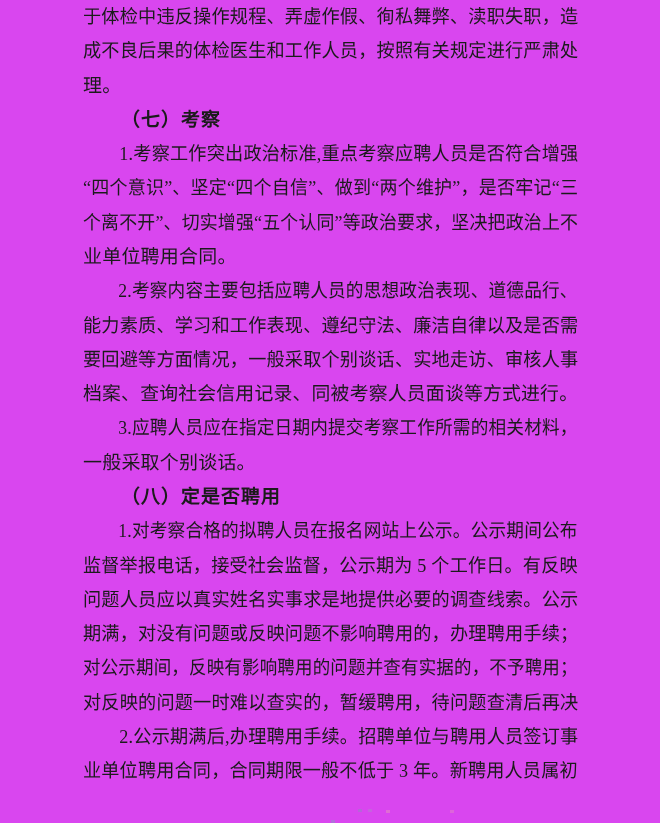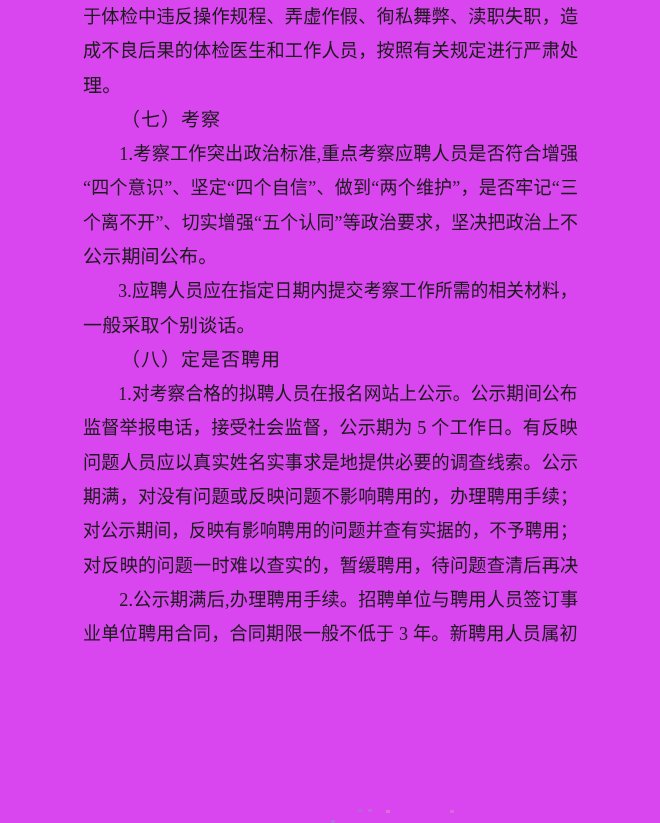--- a/index.html
+++ b/index.html
@@ -17,21 +17,21 @@
     white-space:nowrap;
     color:#1b1b1b;
     text-align:justify;
     text-align-last:justify;
     text-justify:inter-character;
     letter-spacing:0.2px;
   }
   .line.last{text-align-last:left;}
   .line.indent{text-indent:38px;}
   .line.head{
-    font-weight:normal;
+    font-weight:bold;
     text-align:left;
     text-align-last:left;
     letter-spacing:1px;
   }
   
   .artifact{
     position:absolute;left:358px;top:809px;width:4px;height:3px;
     background:rgba(140,140,190,.45);
     box-shadow:10px 0 rgba(170,140,200,.40),
                28px 1px rgba(230,160,180,.45),
@@ -49,21 +49,27 @@
         <div class="line" style="text-align-last: left; transform-origin: left center; transform: scaleX(0.955598);">成不良后果的体检医生和工作人员，按照有关规定进行严肃处</div>
         <div class="line last">理。</div>
       </div>
       <div class="block heading">
         <div class="line last indent head">（七）考察</div>
       </div>
       <div class="block body">
         <div class="line indent" style="text-align-last: left; transform-origin: left center; transform: scaleX(0.955598);">1.考察工作突出政治标准,重点考察应聘人员是否符合增强</div>
         <div class="line" style="text-align-last: left; transform-origin: left center; transform: scaleX(0.950096);">“四个意识”、坚定“四个自信”、做到“两个维护”，是否牢记“三</div>
         <div class="line" style="text-align-last: left; transform-origin: left center; transform: scaleX(0.942857);">个离不开”、切实增强“五个认同”等政治要求，坚决把政治上不</div>
-        <div class="line last">公示期间公布。</div>
+        <div class="line last">业单位聘用合同。</div>
+      </div>
+      <div class="block body">
+        <div class="line indent" style="text-align-last: left; transform-origin: left center; transform: scaleX(0.928705);">2.考察内容主要包括应聘人员的思想政治表现、道德品行、</div>
+        <div class="line" style="text-align-last: left; transform-origin: left center; transform: scaleX(0.955598);">能力素质、学习和工作表现、遵纪守法、廉洁自律以及是否需</div>
+        <div class="line" style="text-align-last: left; transform-origin: left center; transform: scaleX(0.955598);">要回避等方面情况，一般采取个别谈话、实地走访、审核人事</div>
+        <div class="line last" style="text-align-last: left; transform-origin: left center; transform: scaleX(0.991984);">档案、查询社会信用记录、同被考察人员面谈等方式进行。</div>
       </div>
       <div class="block body">
         <div class="line indent" style="text-align-last: left; transform-origin: left center; transform: scaleX(0.928705);">3.应聘人员应在指定日期内提交考察工作所需的相关材料，</div>
         <div class="line last">一般采取个别谈话。</div>
       </div>
       <div class="block heading">
         <div class="line last indent head">（八）定是否聘用</div>
       </div>
       <div class="block body">
         <div class="line indent" style="text-align-last: left; transform-origin: left center; transform: scaleX(0.928705);">1.对考察合格的拟聘人员在报名网站上公示。公示期间公布</div>

